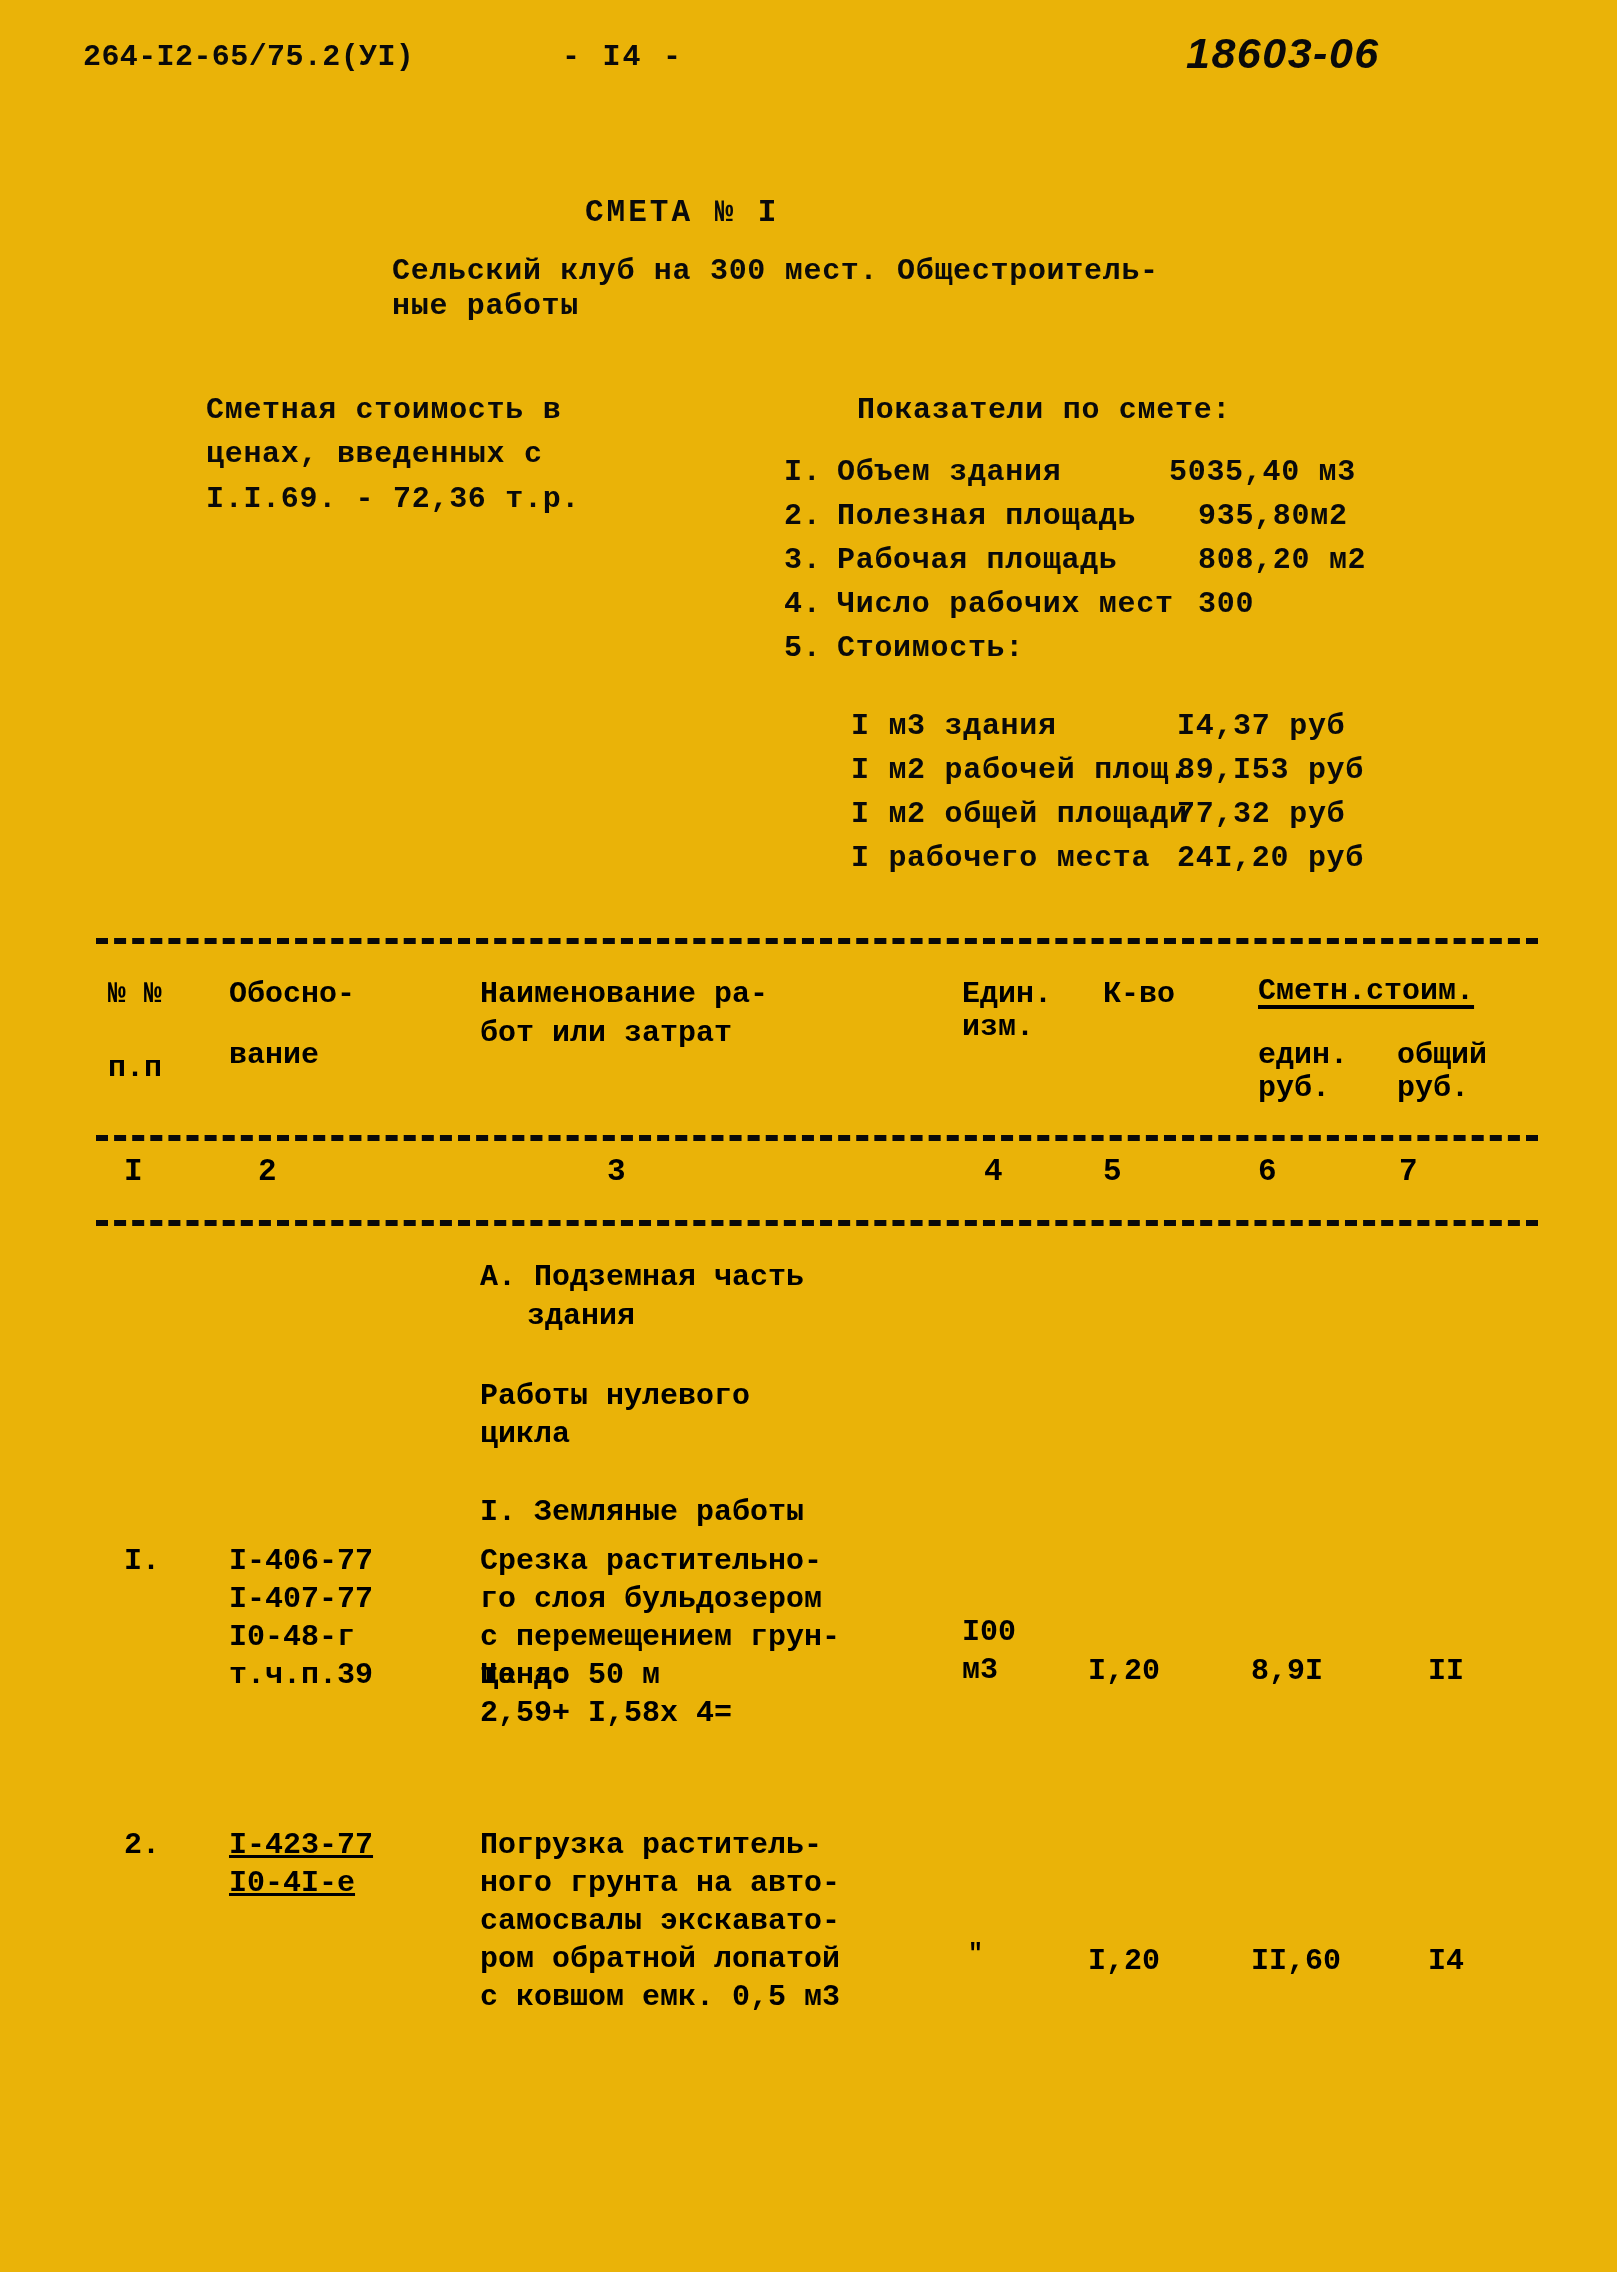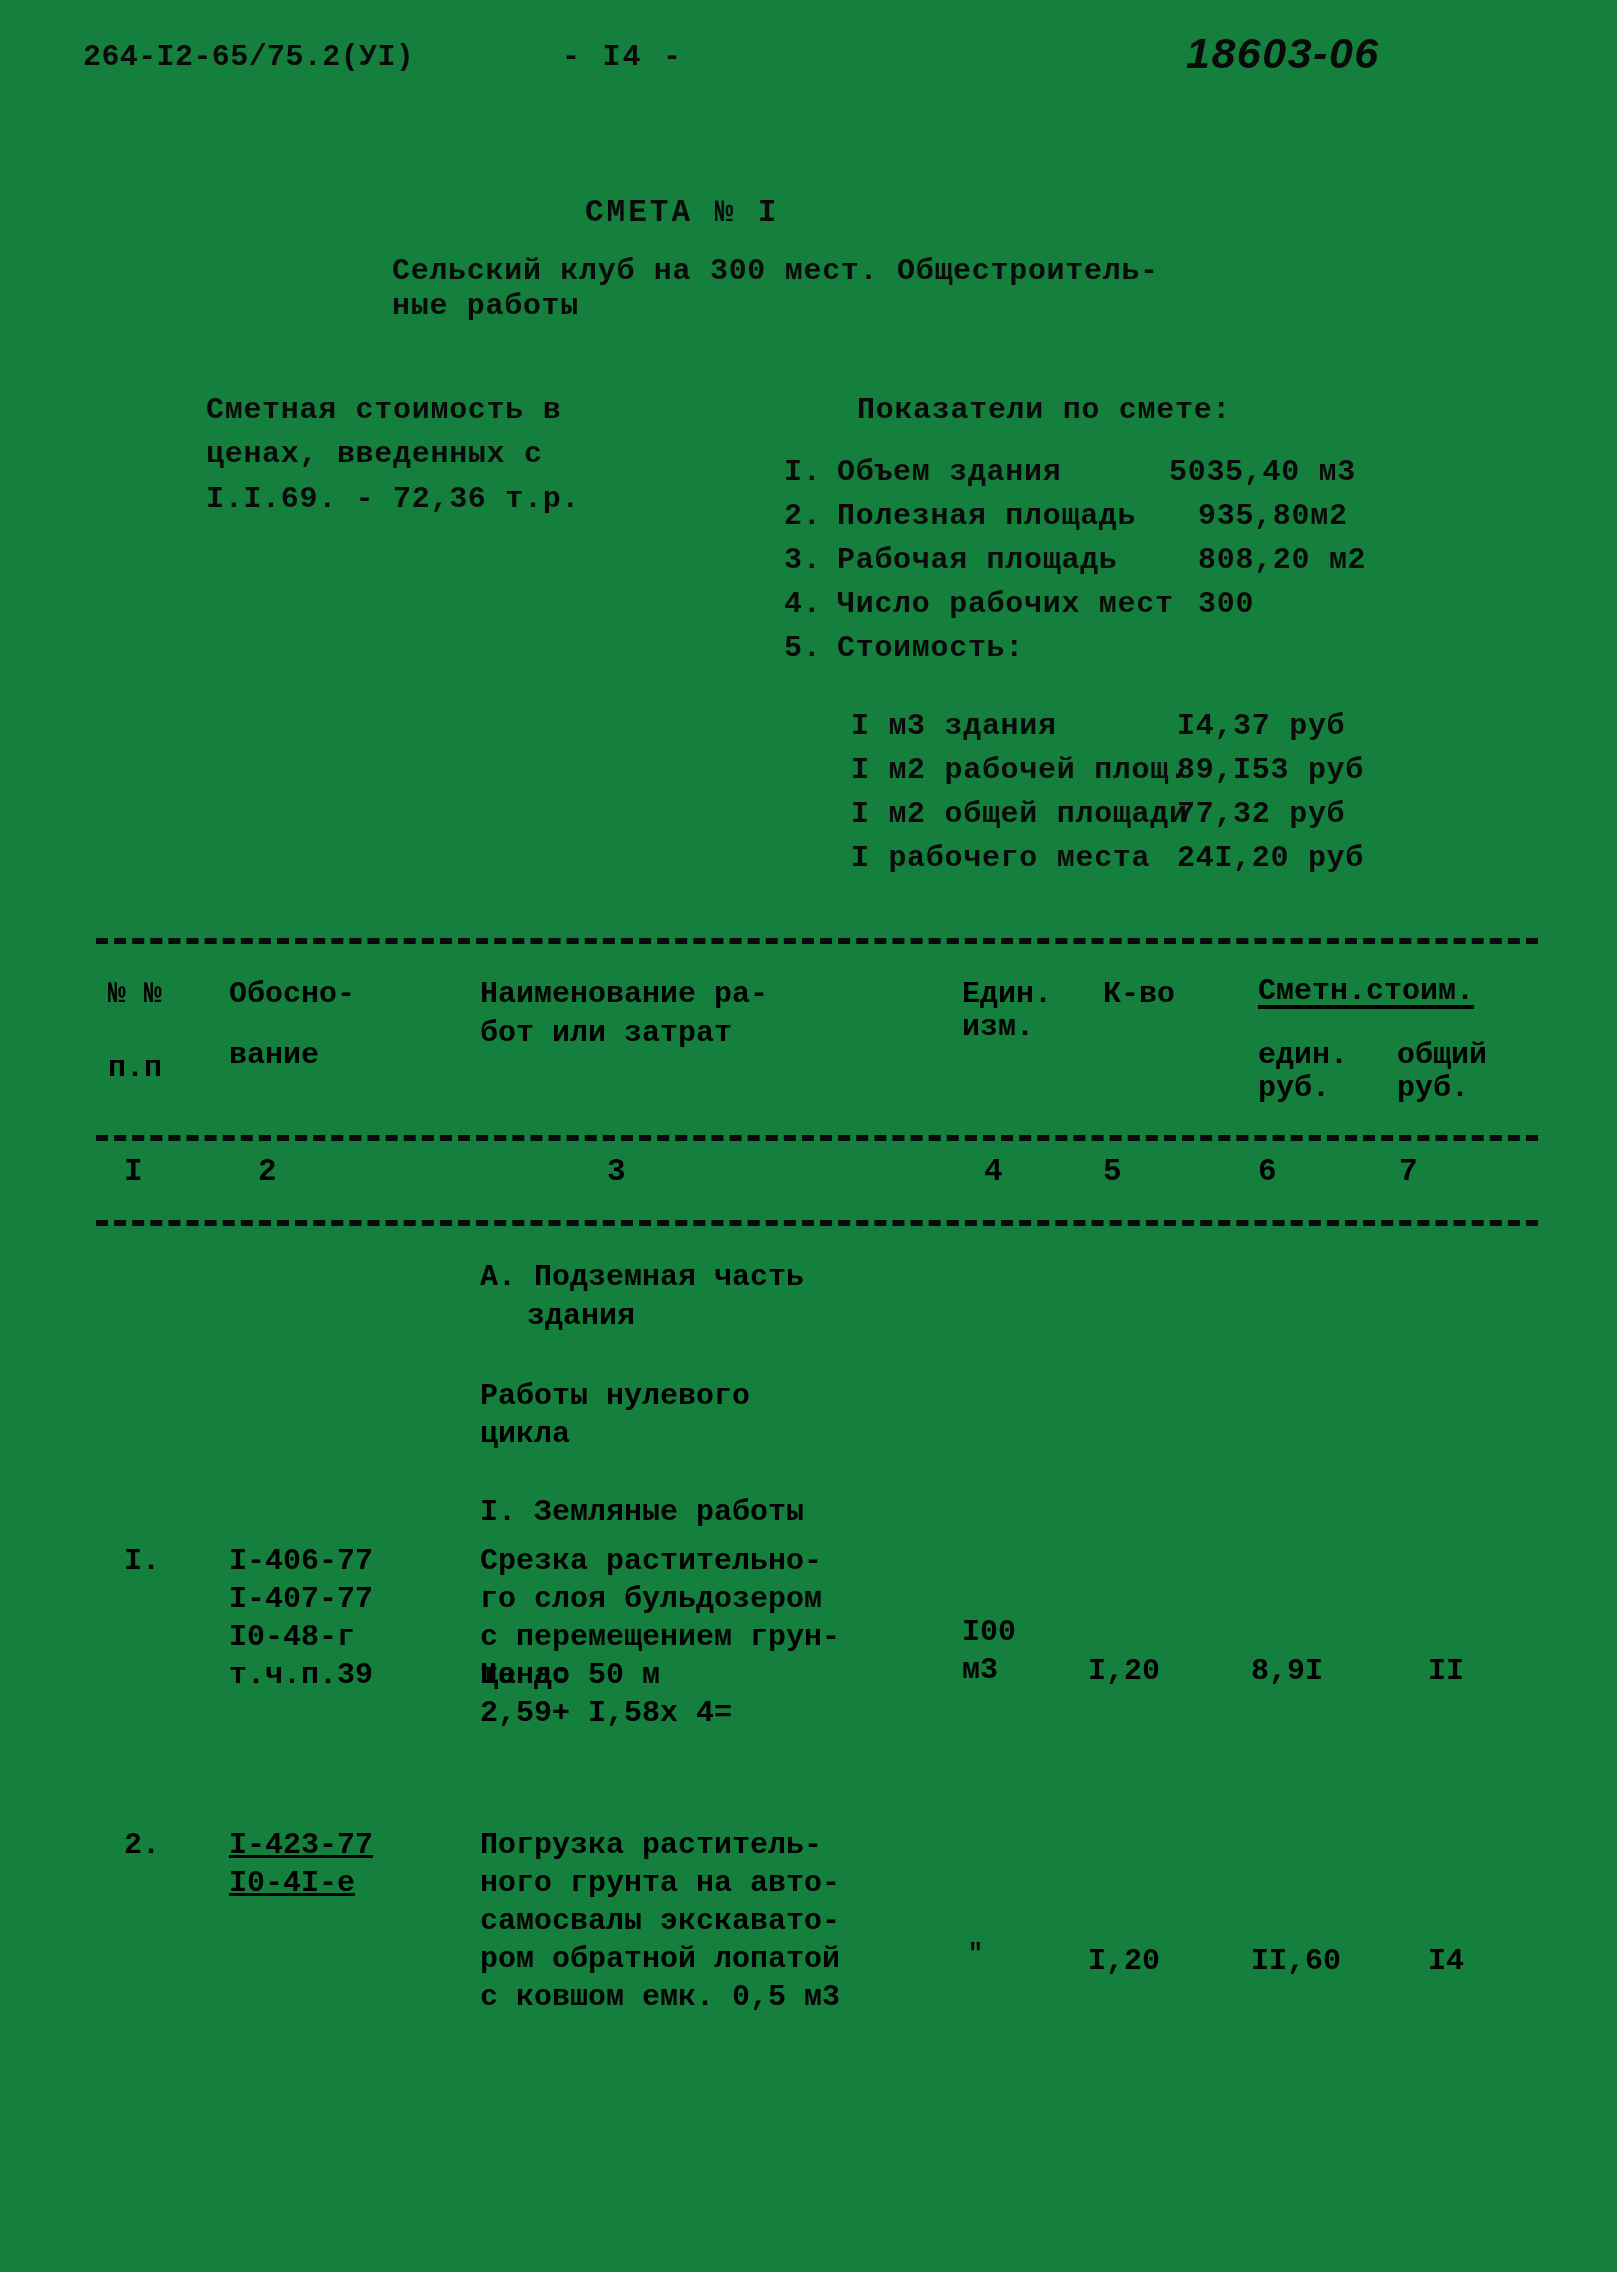--- a/index.html
+++ b/index.html
@@ -8,21 +8,21 @@
     background: #ffffff;
   }
   body {
     font-family: "Liberation Mono", "DejaVu Sans Mono", monospace;
     color: #000000;
   }
   .page {
     position: relative;
     width: 1618px;
     height: 2273px;
-    background: #15803d;
+    background: #eab308;
     overflow: hidden;
   }
 
   
   .tw {
     position: absolute;
     font-family: "Liberation Mono", "DejaVu Sans Mono", monospace;
     font-weight: 700;
     font-size: 30px;
     line-height: 38px;

